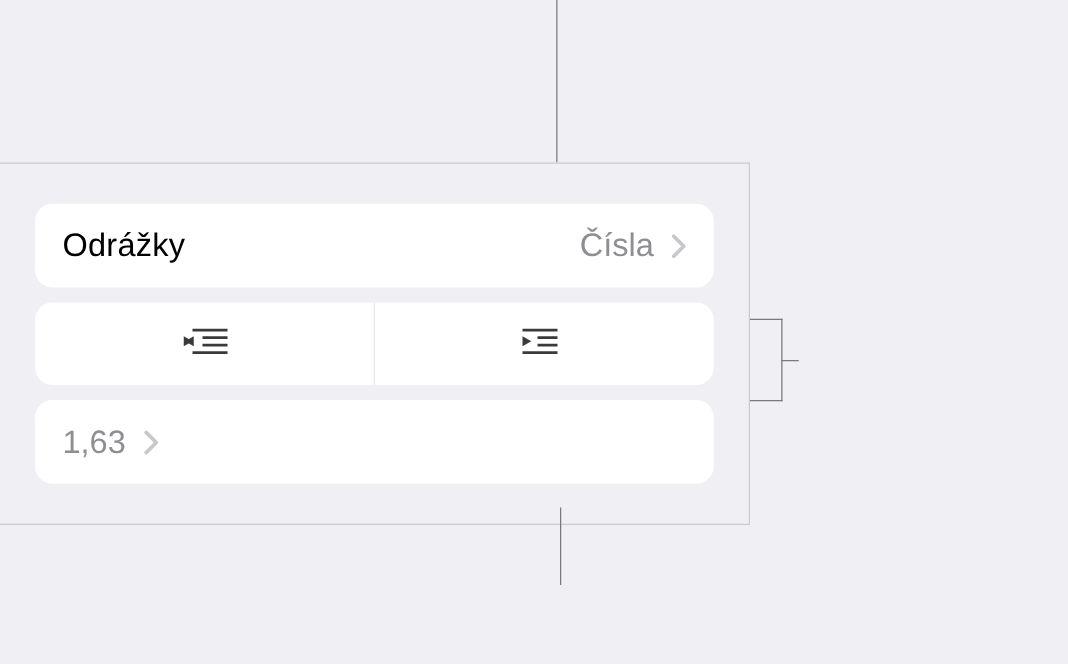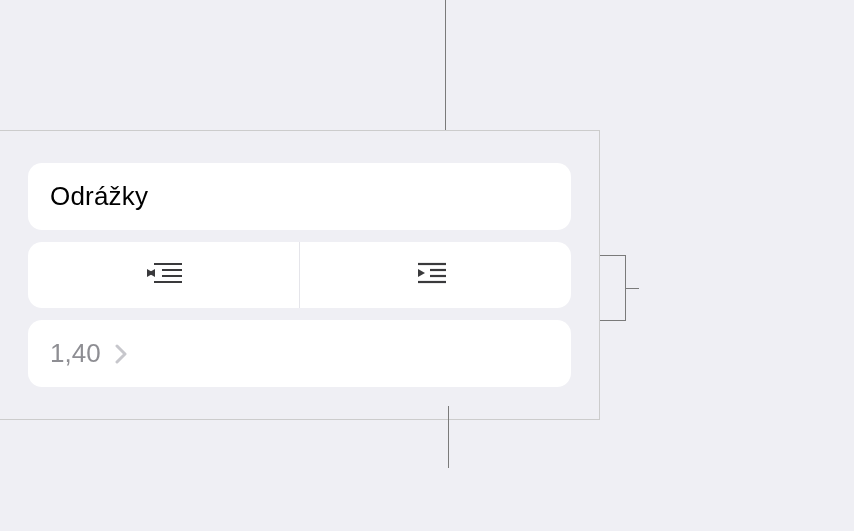--- a/index.html
+++ b/index.html
@@ -117,20 +117,28 @@
 </head>
 <body>
 
 <div class="callout-line-top"></div>
 
 <div class="panel">
 
   <div class="group">
     <div class="row">
       <span class="row-label">Odrážky</span>
+      <span class="row-value">
+        <span class="row-value-text">Čísla</span>
+        <span class="chevron-right">
+          <svg width="12" height="20" viewBox="0 0 12 20">
+              <polyline points="2,2 10,10 2,18" fill="none" stroke="#c7c7cc" stroke-width="3" stroke-linecap="round" stroke-linejoin="round"></polyline>
+            </svg>
+        </span>
+      </span>
     </div>
   </div>
 
   <div class="indent-group">
     <div class="indent-btn" title="Outdent">
       <span class="icon-indent">
         <svg width="40" height="30" viewBox="0 0 40 30">
           <line x1="10" y1="6" x2="38" y2="6" stroke="#3a3a3c" stroke-width="2.2"></line>
           <line x1="18" y1="12" x2="38" y2="12" stroke="#3a3a3c" stroke-width="2.2"></line>
           <line x1="18" y1="18" x2="38" y2="18" stroke="#3a3a3c" stroke-width="2.2"></line>
@@ -149,21 +157,21 @@
           <line x1="2" y1="24" x2="30" y2="24" stroke="#3a3a3c" stroke-width="2.2"></line>
           <polygon points="2,11 2,19 9,15" fill="#3a3a3c"></polygon>
         </svg>
       </span>
     </div>
   </div>
 
   <div class="group">
     <div class="row">
       <span class="row-value">
-        <span class="row-value-text">1,40</span>
+        <span class="row-value-text">1,63</span>
         <span class="chevron-right">
           <svg width="12" height="20" viewBox="0 0 12 20">
               <polyline points="2,2 10,10 2,18" fill="none" stroke="#c7c7cc" stroke-width="3" stroke-linecap="round" stroke-linejoin="round"></polyline>
             </svg>
         </span>
       </span>
     </div>
   </div>
 
 </div>

